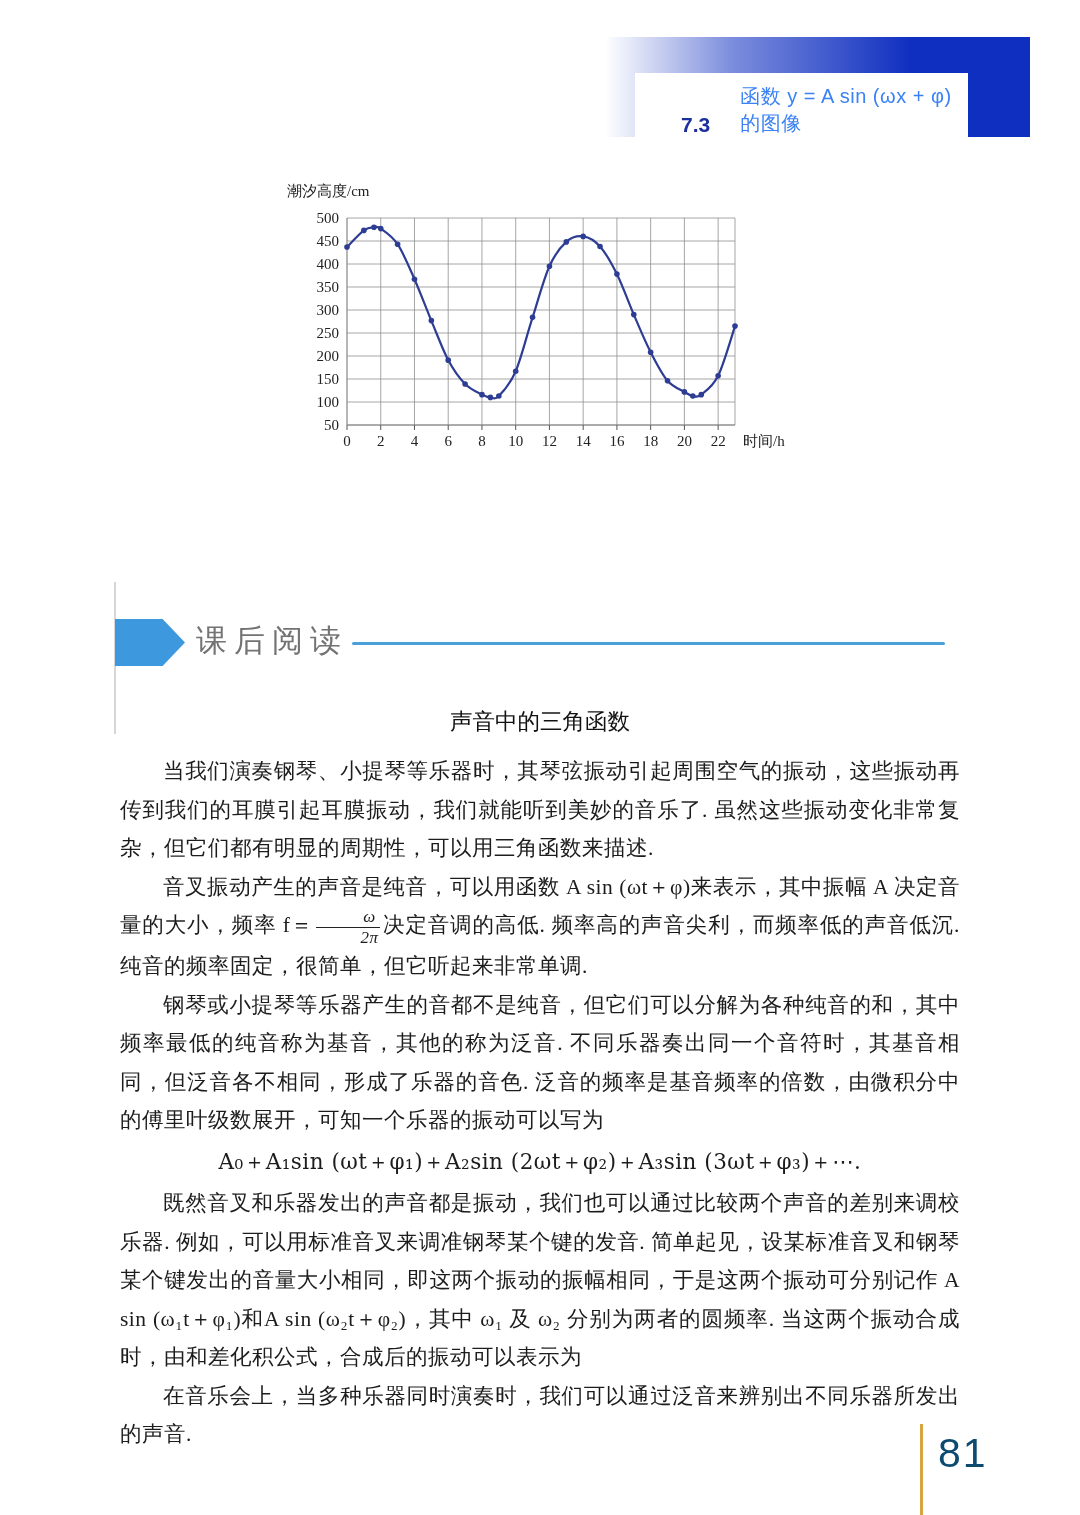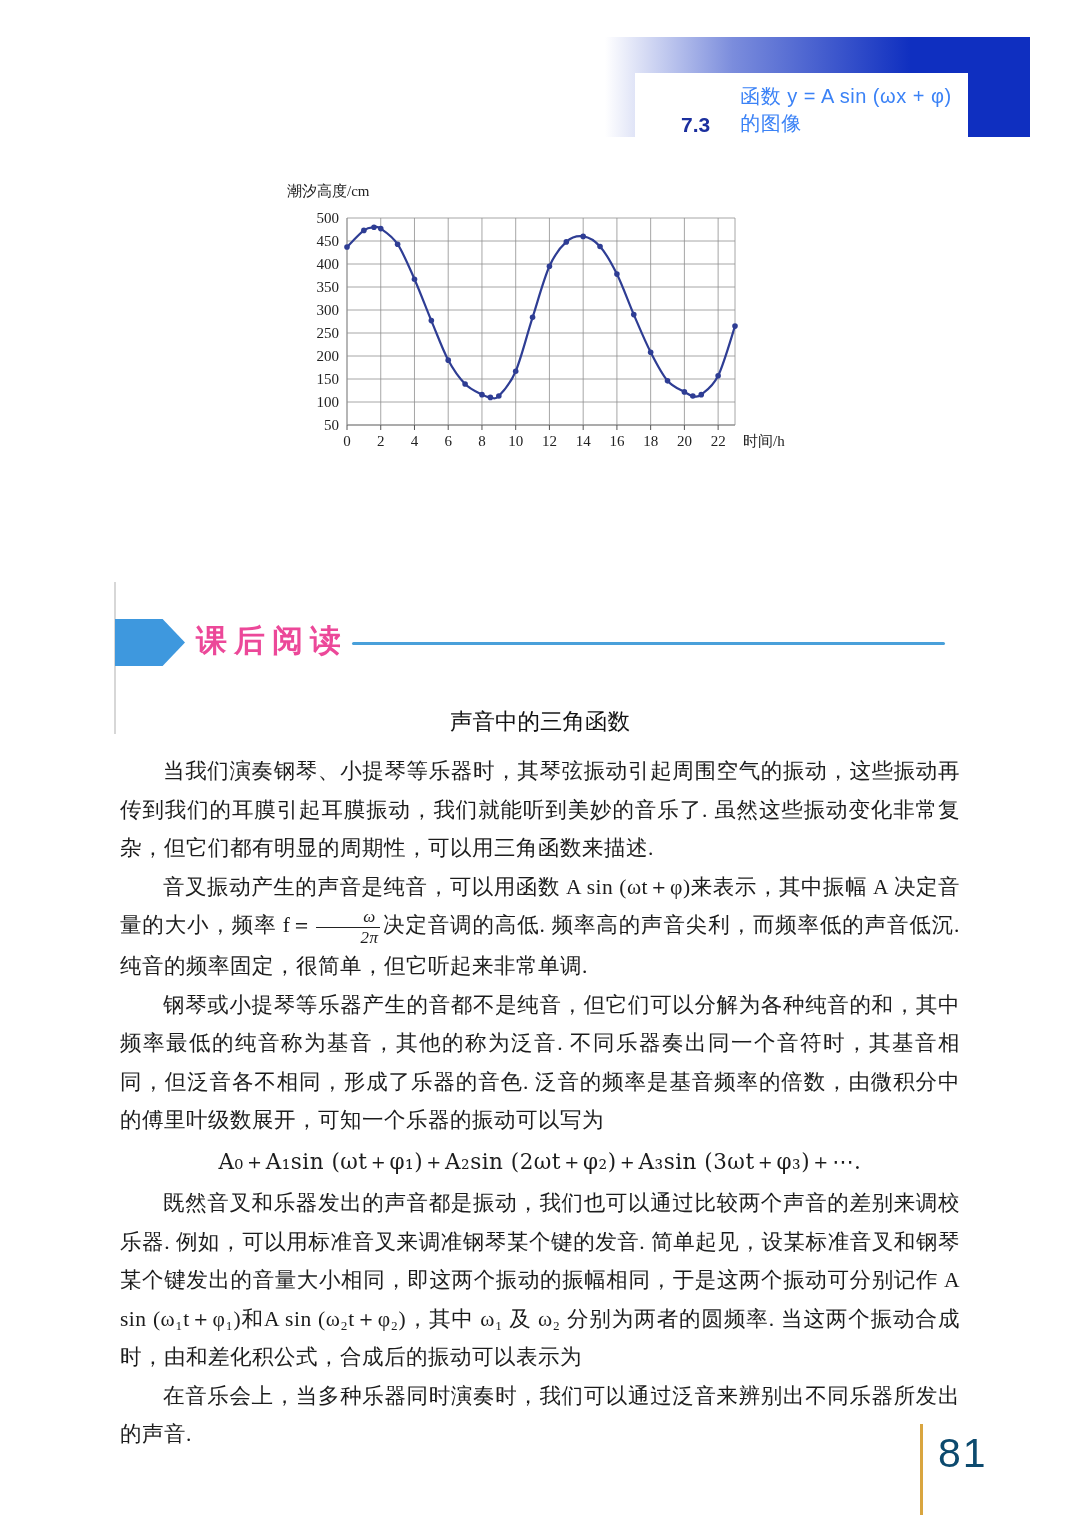--- a/index.html
+++ b/index.html
@@ -29,22 +29,22 @@
   .bodytext { font-size:21.5px; line-height:38.5px; letter-spacing:.5px;
     text-align:justify; text-justify:inter-ideograph; }
   .bodytext p { margin:0; text-indent:2em; }
   .request { position:absolute; left:120px; top:496px; width:840px; }
 
   
   .gray-rule { position:absolute; left:114px; top:582px; width:2px; height:152px; background:#d7d7d7; }
   .banner-arrow { position:absolute; left:115px; top:619px; width:70px; height:47px; background:#3e98de;
     clip-path:polygon(0 0, 68% 0, 100% 50%, 68% 100%, 0 100%); }
   .banner-label { position:absolute; left:196px; top:620px;
-    font-family:"Liberation Sans","DejaVu Sans",sans-serif; font-weight:bold;
-    font-size:31px; color:#ec4899; letter-spacing:7px;text-align:right; }
+    font-family:"Liberation Sans","DejaVu Sans",sans-serif; font-weight:normal;
+    font-size:31px; color:#737373; letter-spacing:7px;text-align:right; }
   .banner-line { position:absolute; left:352px; top:642px; width:593px; height:3px;
     background:#49a0da; border-radius:2px; }
 
   
   .article-title { position:absolute; left:120px; top:706px; width:840px; text-align:center;
     font-weight:normal; font-size:22.5px; color:#111; }
   .article { position:absolute; left:120px; top:752px; width:840px; }
   .frac { display:inline-flex; flex-direction:column; vertical-align:middle;
     text-align:center; font-size:17px; line-height:1.15; margin:0 3px; font-style:italic; }
   .frac .num { border-bottom:1.6px solid #222; padding:0 4px; }

